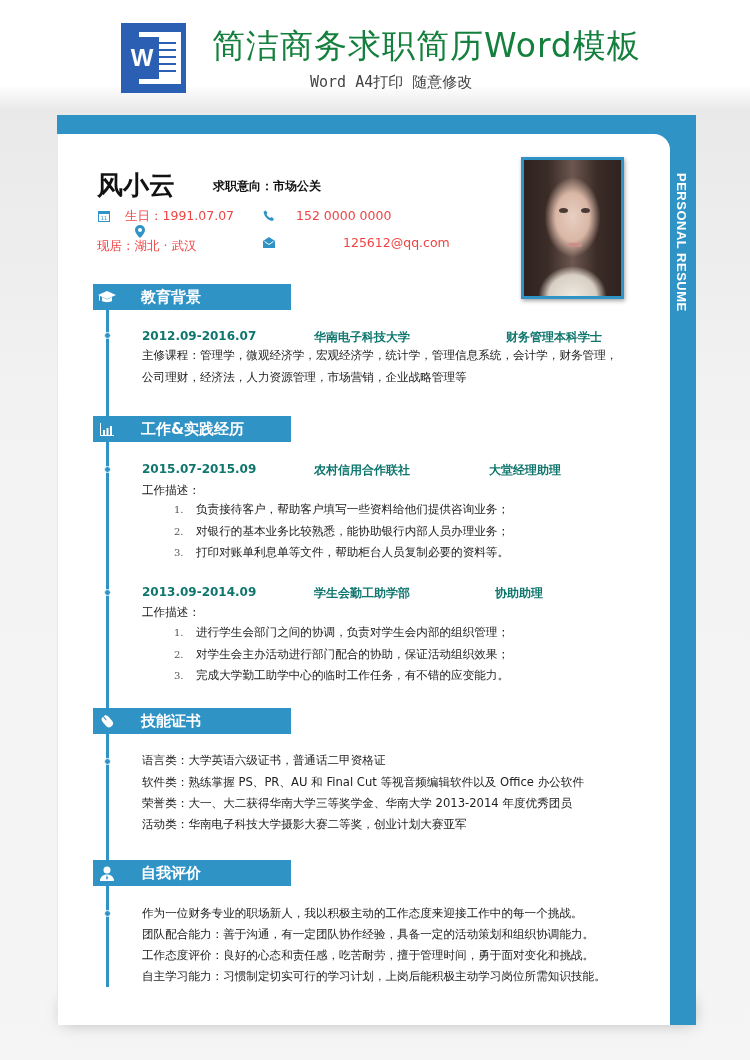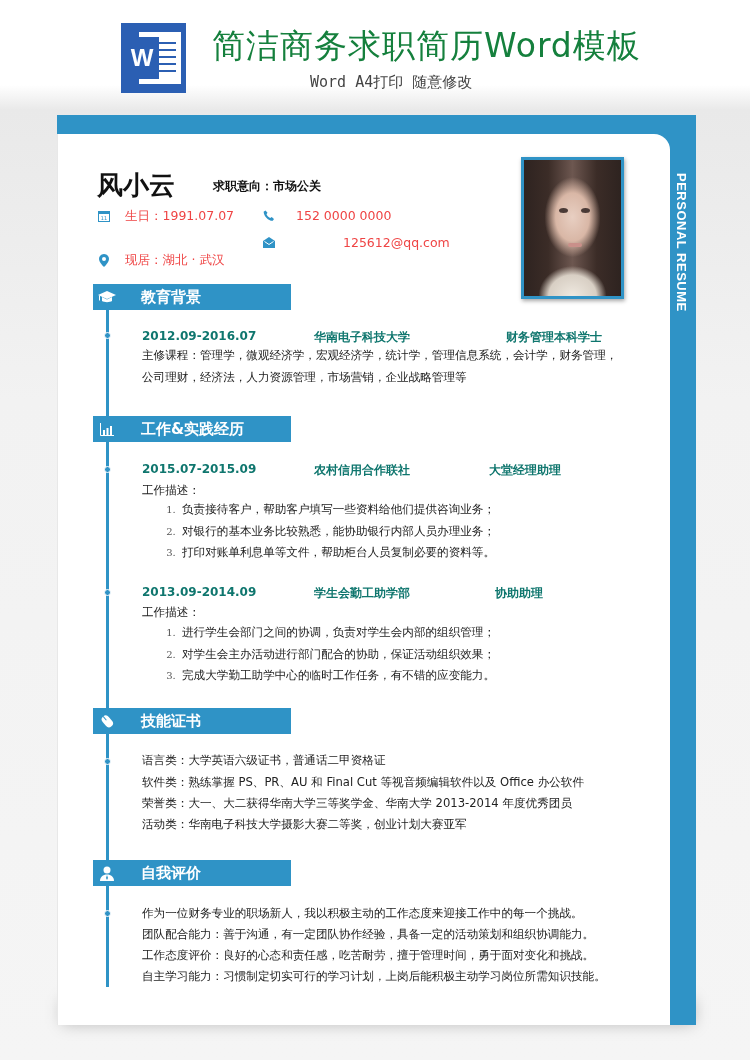--- a/index.html
+++ b/index.html
@@ -89,21 +89,21 @@
       position: absolute; left: 93px; width: 198px; height: 26px; background: #2f93c6;
       color: #fff; font-weight: bold; font-size: 15px; display: flex; align-items: center;
     }
     .sec-head .sico { width: 28px; display: flex; justify-content: center; align-items: center; margin-right: 20px; }
 
     .sub-row {
       position: absolute; left: 142px; font-size: 12px; font-weight: bold; color: #0f766e; width: 480px; height: 16px;
     }
     .sub-row span { position: absolute; top: 0; white-space: nowrap; }
     .txt { position: absolute; left: 142px; font-size: 11.6px; color: #222; white-space: nowrap; line-height: 21px; }
-    .olist { position: absolute; left: 160px; font-size: 11.6px; color: #222; line-height: 20.5px; text-align: center; }
+    .olist { position: absolute; left: 174px; font-size: 11.6px; color: #222; line-height: 20.5px; }
     .olist div { white-space: nowrap; }
     .olist .n { display: inline-block; width: 22px; color: #555; font-family: "DejaVu Serif", serif; font-size: 10px; }
   </style>
 </head>
 <body>
 
 <div class="banner">
   <div class="word-logo">
     <div class="page">
       <i style="top:10px"></i>
@@ -130,21 +130,21 @@
 <div class="info-row" style="left:97px; top:208px;">
   <span class="ico">
     <svg width="12" height="11" viewBox="0 0 12 11">
         <rect x="0.5" y="0.5" width="11" height="10" fill="none" stroke="#2f93c6"></rect>
         <rect x="0.5" y="0.5" width="11" height="2.5" fill="#2f93c6"></rect>
         <text x="6" y="9" font-size="5" text-anchor="middle" fill="#2f93c6" font-family="DejaVu Sans, sans-serif">11</text>
       </svg>
   </span>
   <span>生日：1991.07.07</span>
 </div>
-<div class="info-row" style="left:97px; top:252px;">
+<div class="info-row" style="left:97px; top:224px;flex-direction:column;">
   <span class="ico">
     <svg width="10" height="13" viewBox="0 0 10 13">
         <path d="M5 0C2.2 0 0 2.2 0 5c0 3.5 5 8 5 8s5-4.5 5-8c0-2.8-2.2-5-5-5z" fill="#2f93c6"></path>
         <circle cx="5" cy="5" r="2" fill="#fff"></circle>
       </svg>
   </span>
   <span>现居：湖北 · 武汉</span>
 </div>
 <div class="info-row" style="left:262px; top:208px;">
   <span class="ico" style="margin-right:20px;">

